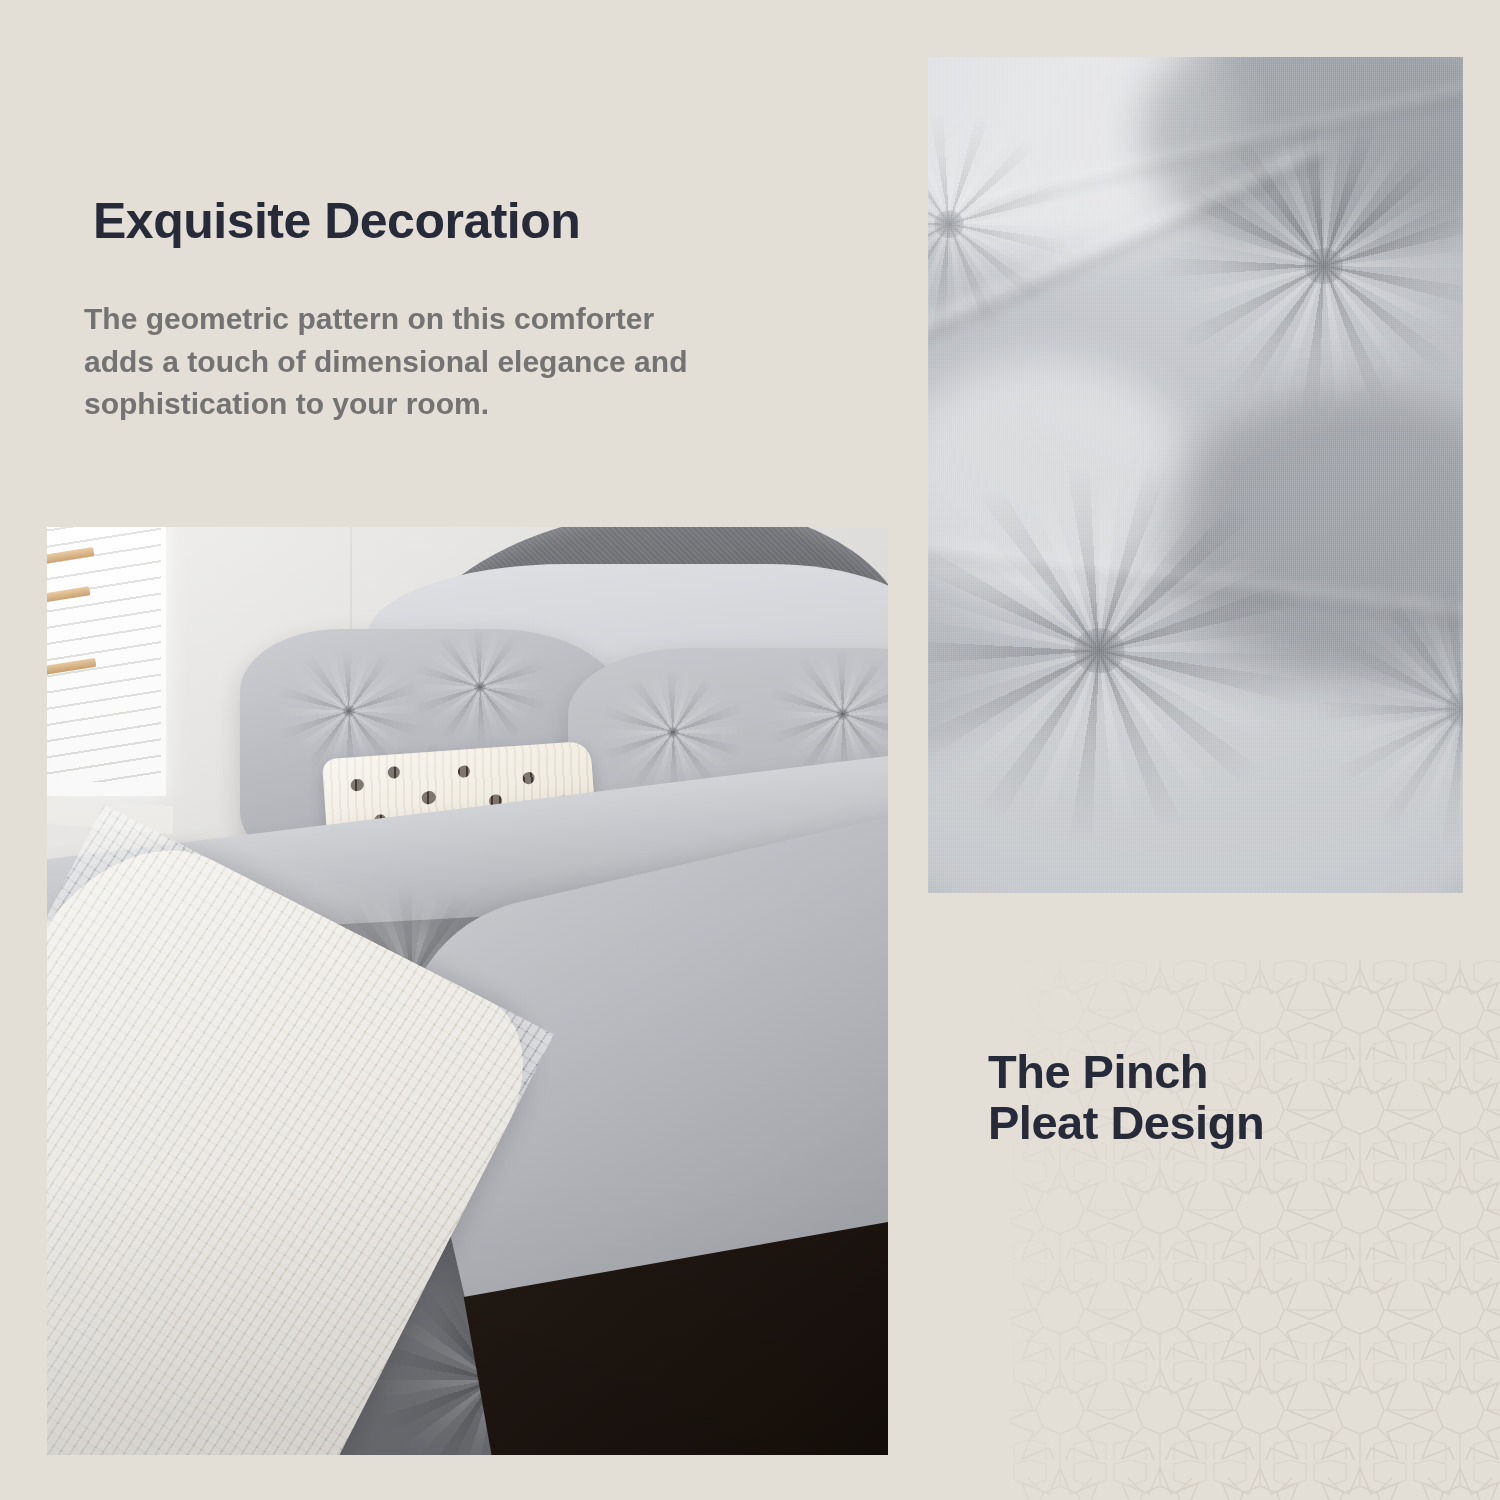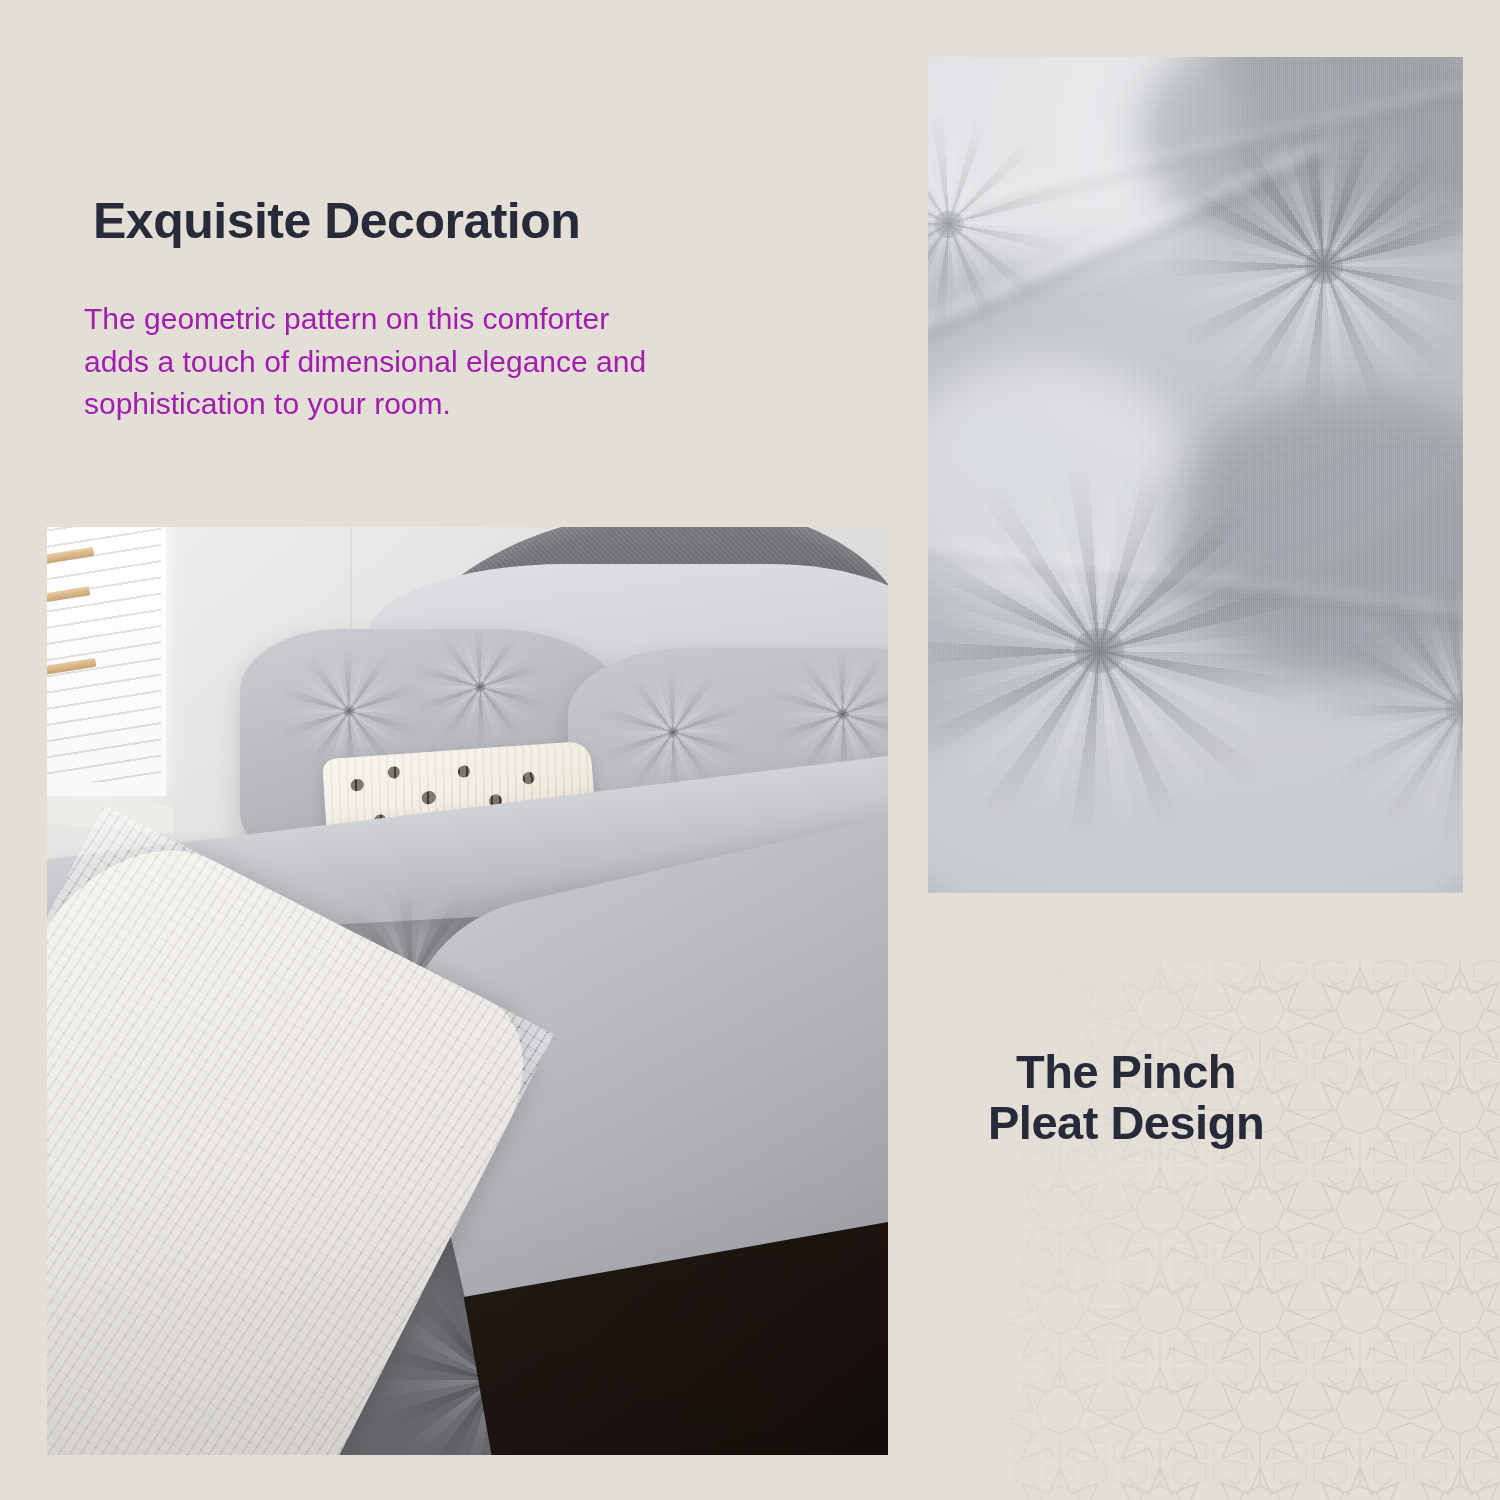--- a/index.html
+++ b/index.html
@@ -26,28 +26,28 @@
   .headline{
     position:absolute;
     color:#272b39;
     font-weight:700;
     letter-spacing:-0.5px;
     line-height:1.08;
     white-space:pre-line;
   }
   .body-copy{
     position:absolute;
-    color:#a21caf;
-    font-weight:400;
+    color:#737373;
+    font-weight:700;
     line-height:1.42;
     white-space:pre-line;
   }
   #hl-left{left:84px;  top:160px; font-size:50px;margin-left:9px;}
   #bp-left{left:84px;  top:268px; font-size:30px; width:760px;}
-  #hl-right{left:988px; top:1008px; font-size:47px;text-align:center;}
+  #hl-right{left:988px; top:1008px; font-size:47px;}
   #bp-right{left:988px; top:1198px; font-size:29px; width:440px;}
 
   
   .photo{position:absolute;overflow:hidden;background:#b9bcc1;}
   #photo-detail{left:928px;top:57px;width:535px;height:836px;}
   #photo-room{left:47px;top:527px;width:841px;height:928px;}
 
   .ph-layer{position:absolute;inset:0;}
 
   

